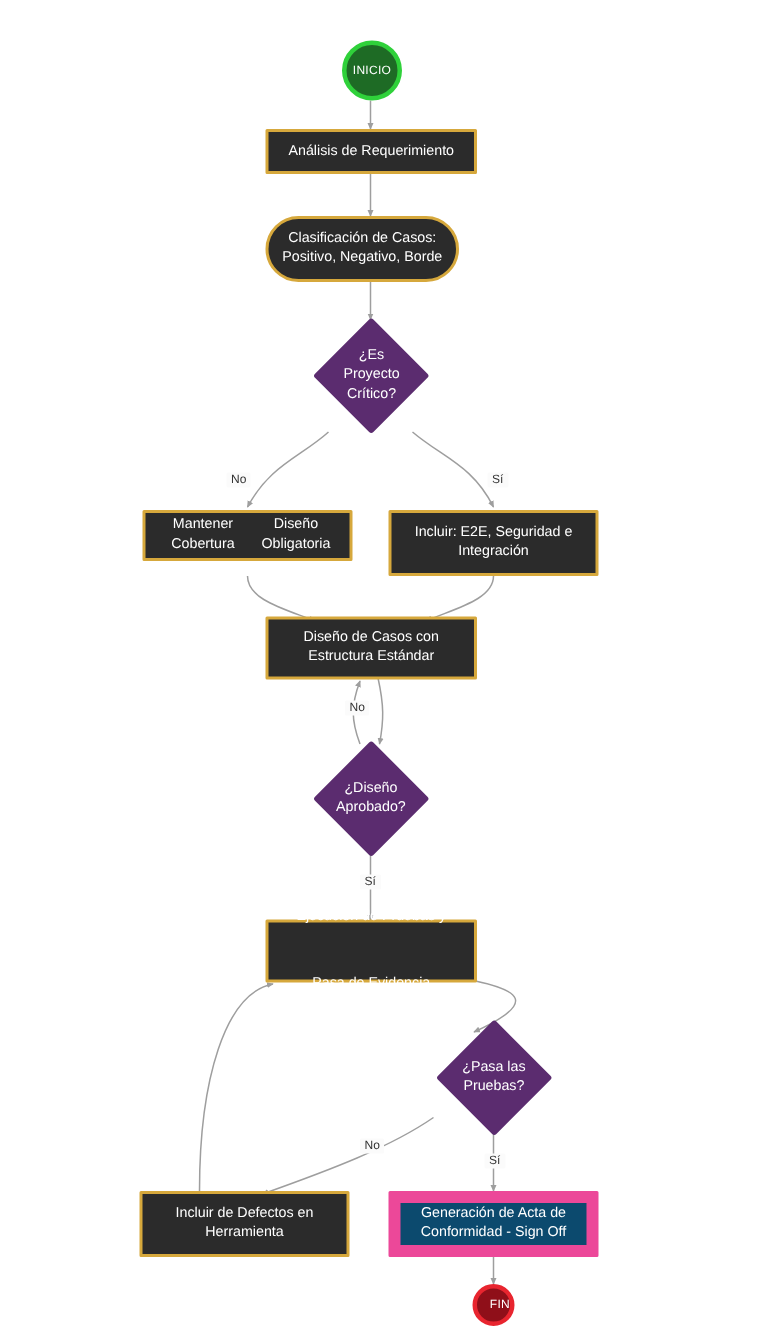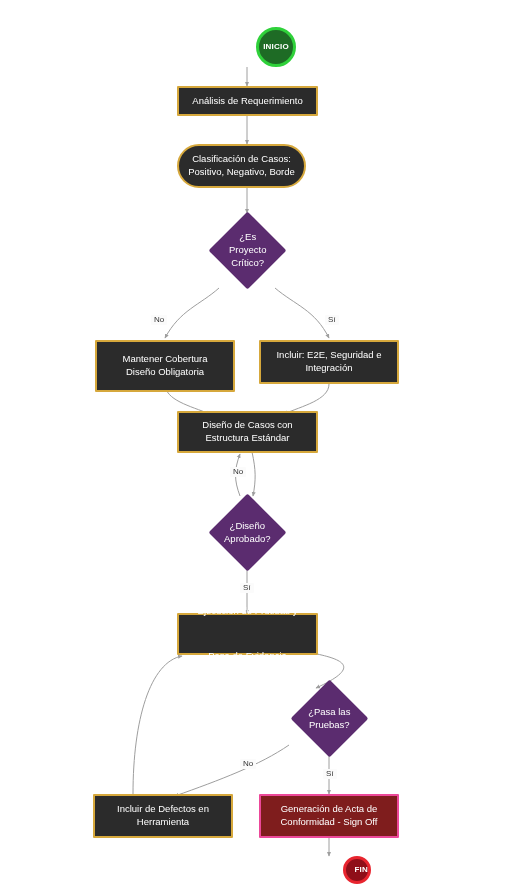--- a/index.html
+++ b/index.html
@@ -40,22 +40,22 @@
   .proc {
     background: #2b2b2b;
     border: 2px solid #d6a83c;
     color: #ffffff;
     font-size: 9.5px;
     padding: 4px 6px;
     border-radius: 1px;
   }
   
   .proc-blue {
-    background: #7f1d1d;
-    border: 2px solid #ec4899;
+    background: #0c4a6e;
+    border: 8px solid #ec4899;
     color: #ffffff;
     font-size: 9.5px;
     padding: 4px 6px;
     border-radius: 1px;
   }
 
   
   .decision {
     background: #5b2c6f;
     color: #ffffff;
@@ -68,24 +68,23 @@
     display: block;
     width: 92px;
     text-align: center;
     line-height: 1.35;
   }
 
   
   .term {
     border-radius: 50%;
     font-size: 8px;
-    font-weight: bold;
+    font-weight: normal;
     letter-spacing: 0.2px;
     color: #ffffff;
-    margin-left: 28px;
   }
   .term-start {
     background: #1e6b25;
     border: 3px solid #2fd13a;
   }
   .term-end {
     background: #8f0f19;
     border: 3px solid #e8252f;
     justify-content: flex-end;
   }
@@ -166,21 +165,21 @@
     <span class="dtext">
       <span>¿Es Proyecto</span><br>
       <span>Crítico?</span>
     </span>
   </div>
 
   <div class="edge-label" style="left:151px; top:315px;">No</div>
 
   <div class="edge-label" style="left:325px; top:315px;">Sí</div>
 
-  <div class="node proc" style="left:95px; top:340px; width:140px; height:52px; flex-direction:column;">
+  <div class="node proc" style="left:95px; top:340px; width:140px; height:34px; flex-direction:row;">
     <span>Mantener Cobertura</span>
     <span>Diseño Obligatoria</span>
   </div>
 
   <div class="node proc" style="left:259px; top:340px; width:140px; height:44px; flex-direction:column;">
     <span>Incluir: E2E, Seguridad e</span>
     <span>Integración</span>
   </div>
 
   <div class="node proc" style="left:177px; top:411px; width:141px; height:42px; flex-direction:column;">

